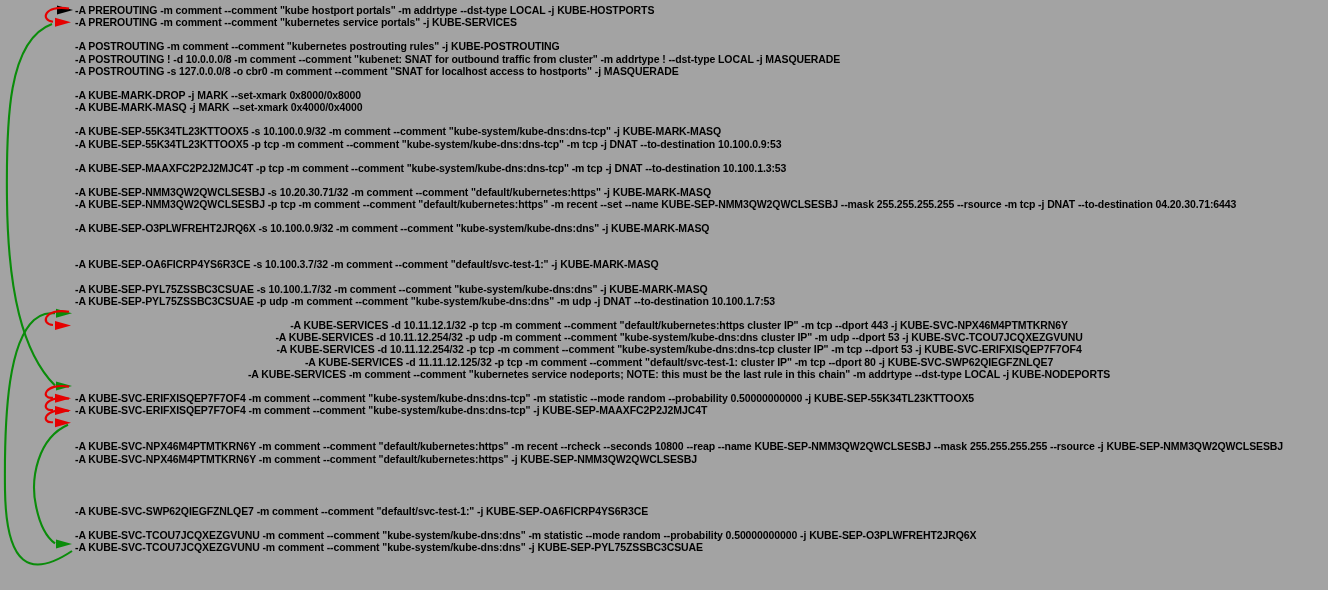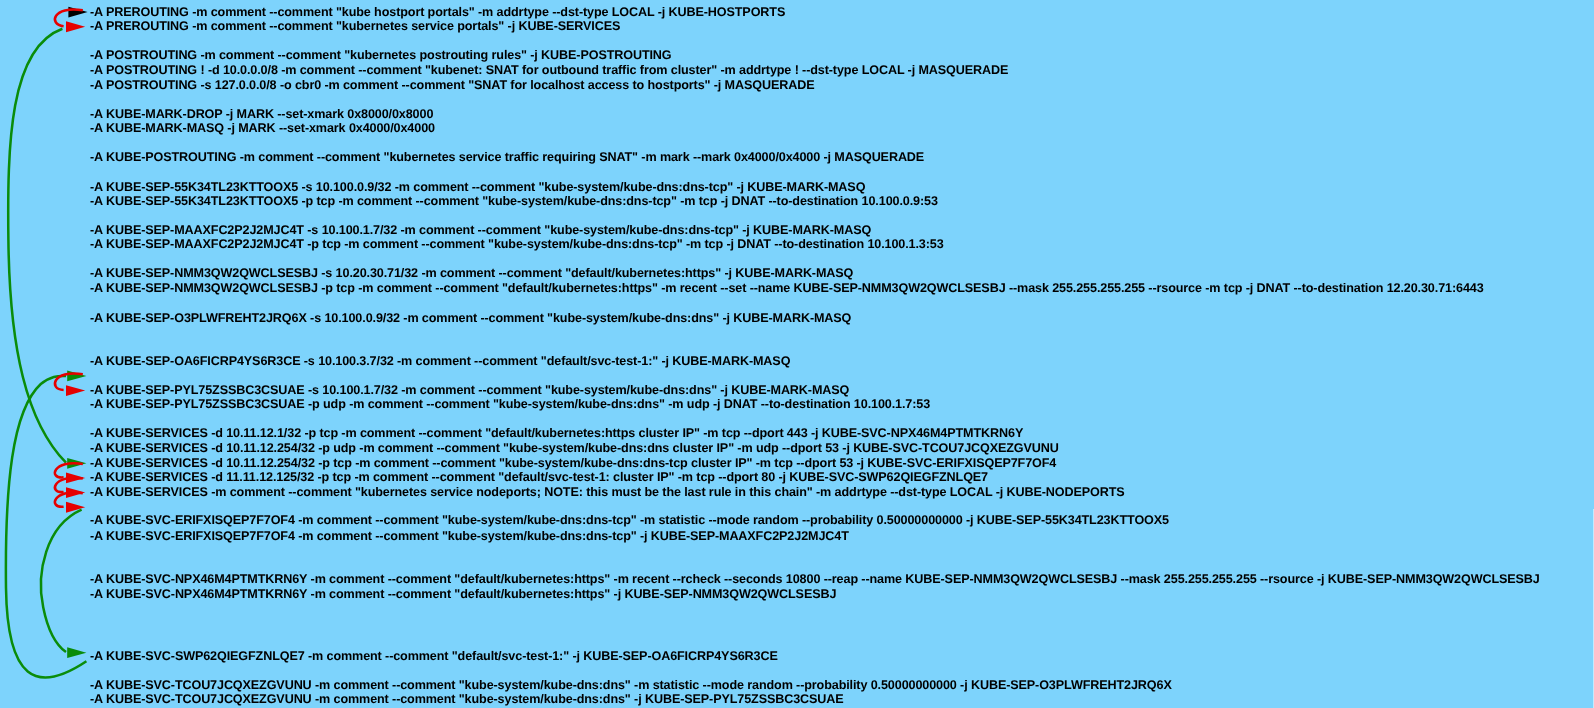--- a/index.html
+++ b/index.html
@@ -1,20 +1,20 @@
 <!DOCTYPE html>
 <html><head>
 <meta charset="utf-8">
 <style>
   html,body{margin:0;padding:0;background:#ffffff;}
   #canvas{
     position:relative;
     width:1328px;height:590px;
     overflow:hidden;
-    background:#7dd3fc;
+    background:#a3a3a3;
     font-family:"Liberation Sans","DejaVu Sans",sans-serif;
   }
   #rules{
     position:absolute;left:75px;top:4px;
   }
   .block{margin:0;}
   .rule-line{
     height:12.2px;
     line-height:12.2px;
     font-size:10.5px;
@@ -85,45 +85,41 @@
       <div class="block" style="margin-top: 12px;">
         <div class="rule-line">-A POSTROUTING -m comment --comment "kubernetes postrouting rules" -j KUBE-POSTROUTING</div>
         <div class="rule-line">-A POSTROUTING ! -d 10.0.0.0/8 -m comment --comment "kubenet: SNAT for outbound traffic from cluster" -m addrtype ! --dst-type LOCAL -j MASQUERADE</div>
         <div class="rule-line">-A POSTROUTING -s 127.0.0.0/8 -o cbr0 -m comment --comment "SNAT for localhost access to hostports" -j MASQUERADE</div>
       </div>
       <div class="block" style="margin-top: 12px;">
         <div class="rule-line">-A KUBE-MARK-DROP -j MARK --set-xmark 0x8000/0x8000</div>
         <div class="rule-line">-A KUBE-MARK-MASQ -j MARK --set-xmark 0x4000/0x4000</div>
       </div>
       <div class="block" style="margin-top: 12px;">
-        <div class="rule-line">-A KUBE-POSTROUTING -m comment --comment "kubernetes service traffic requiring SNAT" -m mark --mark 0x4000/0x4000 -j MASQUERADE</div>
-      </div>
-      <div class="block" style="margin-top: 12px;">
         <div class="rule-line">-A KUBE-SEP-55K34TL23KTTOOX5 -s 10.100.0.9/32 -m comment --comment "kube-system/kube-dns:dns-tcp" -j KUBE-MARK-MASQ</div>
         <div class="rule-line">-A KUBE-SEP-55K34TL23KTTOOX5 -p tcp -m comment --comment "kube-system/kube-dns:dns-tcp" -m tcp -j DNAT --to-destination 10.100.0.9:53</div>
       </div>
       <div class="block" style="margin-top: 12px;">
-        <div class="rule-line">-A KUBE-SEP-MAAXFC2P2J2MJC4T -s 10.100.1.7/32 -m comment --comment "kube-system/kube-dns:dns-tcp" -j KUBE-MARK-MASQ</div>
         <div class="rule-line">-A KUBE-SEP-MAAXFC2P2J2MJC4T -p tcp -m comment --comment "kube-system/kube-dns:dns-tcp" -m tcp -j DNAT --to-destination 10.100.1.3:53</div>
       </div>
       <div class="block" style="margin-top: 12px;">
         <div class="rule-line">-A KUBE-SEP-NMM3QW2QWCLSESBJ -s 10.20.30.71/32 -m comment --comment "default/kubernetes:https" -j KUBE-MARK-MASQ</div>
-        <div class="rule-line">-A KUBE-SEP-NMM3QW2QWCLSESBJ -p tcp -m comment --comment "default/kubernetes:https" -m recent --set --name KUBE-SEP-NMM3QW2QWCLSESBJ --mask 255.255.255.255 --rsource -m tcp -j DNAT --to-destination 12.20.30.71:6443</div>
+        <div class="rule-line">-A KUBE-SEP-NMM3QW2QWCLSESBJ -p tcp -m comment --comment "default/kubernetes:https" -m recent --set --name KUBE-SEP-NMM3QW2QWCLSESBJ --mask 255.255.255.255 --rsource -m tcp -j DNAT --to-destination 04.20.30.71:6443</div>
       </div>
       <div class="block" style="margin-top: 12px;">
         <div class="rule-line">-A KUBE-SEP-O3PLWFREHT2JRQ6X -s 10.100.0.9/32 -m comment --comment "kube-system/kube-dns:dns" -j KUBE-MARK-MASQ</div>
       </div>
       <div class="block" style="margin-top: 24px;">
         <div class="rule-line">-A KUBE-SEP-OA6FICRP4YS6R3CE -s 10.100.3.7/32 -m comment --comment "default/svc-test-1:" -j KUBE-MARK-MASQ</div>
       </div>
       <div class="block" style="margin-top: 12px;">
         <div class="rule-line">-A KUBE-SEP-PYL75ZSSBC3CSUAE -s 10.100.1.7/32 -m comment --comment "kube-system/kube-dns:dns" -j KUBE-MARK-MASQ</div>
         <div class="rule-line">-A KUBE-SEP-PYL75ZSSBC3CSUAE -p udp -m comment --comment "kube-system/kube-dns:dns" -m udp -j DNAT --to-destination 10.100.1.7:53</div>
       </div>
-      <div class="block" style="margin-top: 12px;">
+      <div class="block" style="margin-top: 12px; text-align: center;">
         <div class="rule-line">-A KUBE-SERVICES -d 10.11.12.1/32 -p tcp -m comment --comment "default/kubernetes:https cluster IP" -m tcp --dport 443 -j KUBE-SVC-NPX46M4PTMTKRN6Y</div>
         <div class="rule-line">-A KUBE-SERVICES -d 10.11.12.254/32 -p udp -m comment --comment "kube-system/kube-dns:dns cluster IP" -m udp --dport 53 -j KUBE-SVC-TCOU7JCQXEZGVUNU</div>
         <div class="rule-line">-A KUBE-SERVICES -d 10.11.12.254/32 -p tcp -m comment --comment "kube-system/kube-dns:dns-tcp cluster IP" -m tcp --dport 53 -j KUBE-SVC-ERIFXISQEP7F7OF4</div>
         <div class="rule-line">-A KUBE-SERVICES -d 11.11.12.125/32 -p tcp -m comment --comment "default/svc-test-1: cluster IP" -m tcp --dport 80 -j KUBE-SVC-SWP62QIEGFZNLQE7</div>
         <div class="rule-line">-A KUBE-SERVICES -m comment --comment "kubernetes service nodeports; NOTE: this must be the last rule in this chain" -m addrtype --dst-type LOCAL -j KUBE-NODEPORTS</div>
       </div>
       <div class="block" style="margin-top: 12px;">
         <div class="rule-line">-A KUBE-SVC-ERIFXISQEP7F7OF4 -m comment --comment "kube-system/kube-dns:dns-tcp" -m statistic --mode random --probability 0.50000000000 -j KUBE-SEP-55K34TL23KTTOOX5</div>
         <div class="rule-line">-A KUBE-SVC-ERIFXISQEP7F7OF4 -m comment --comment "kube-system/kube-dns:dns-tcp" -j KUBE-SEP-MAAXFC2P2J2MJC4T</div>
       </div>

